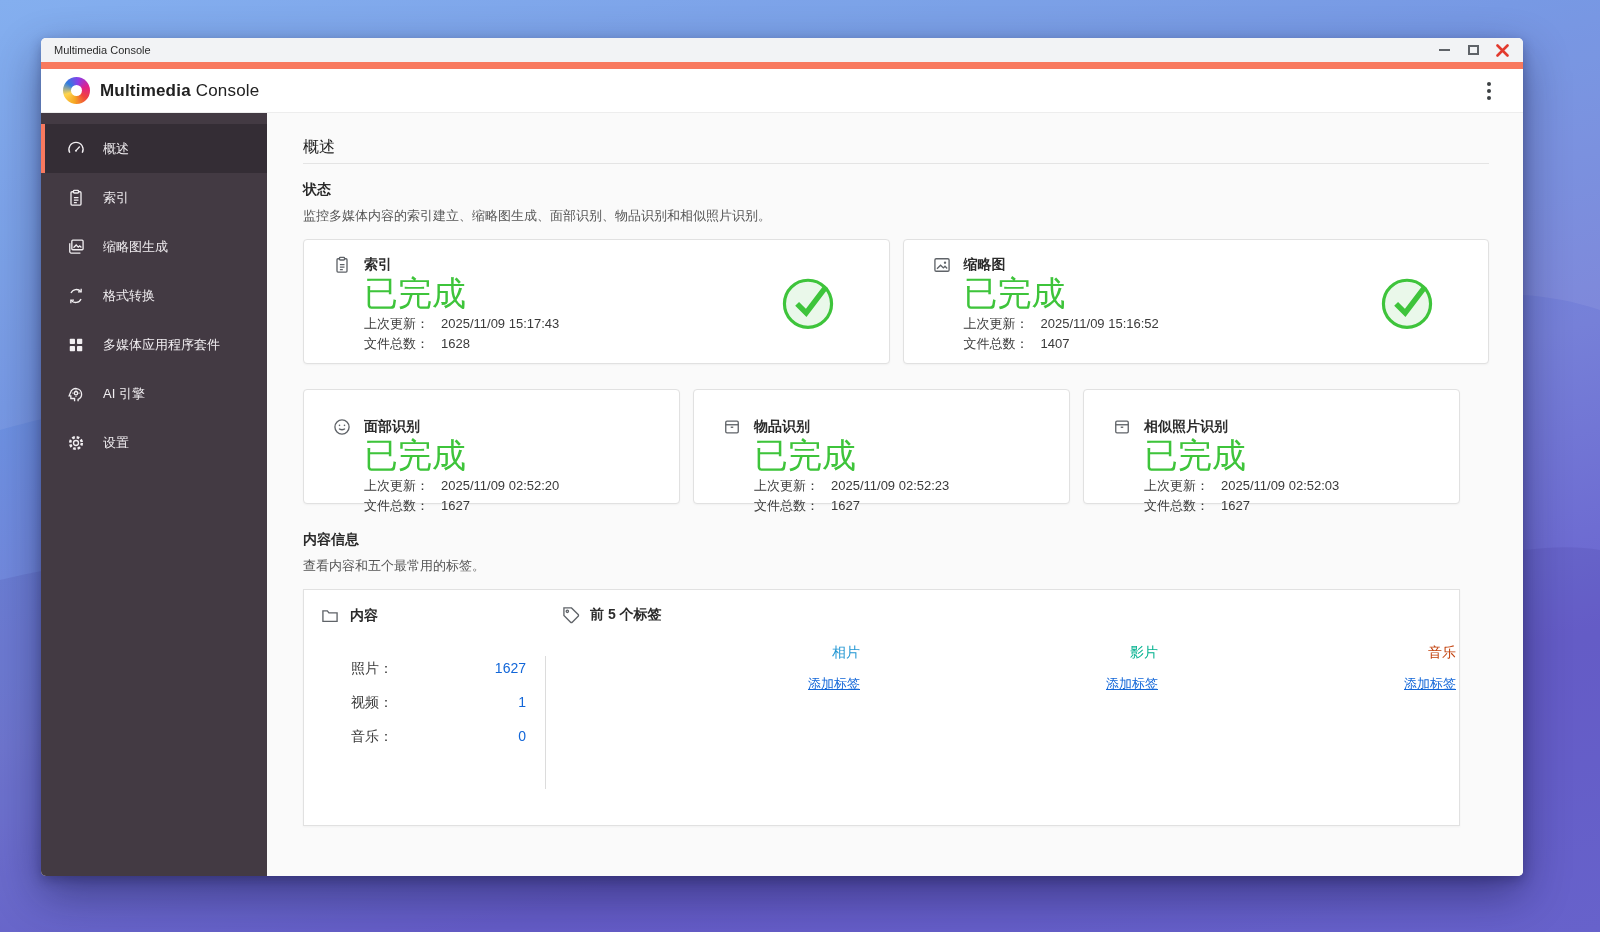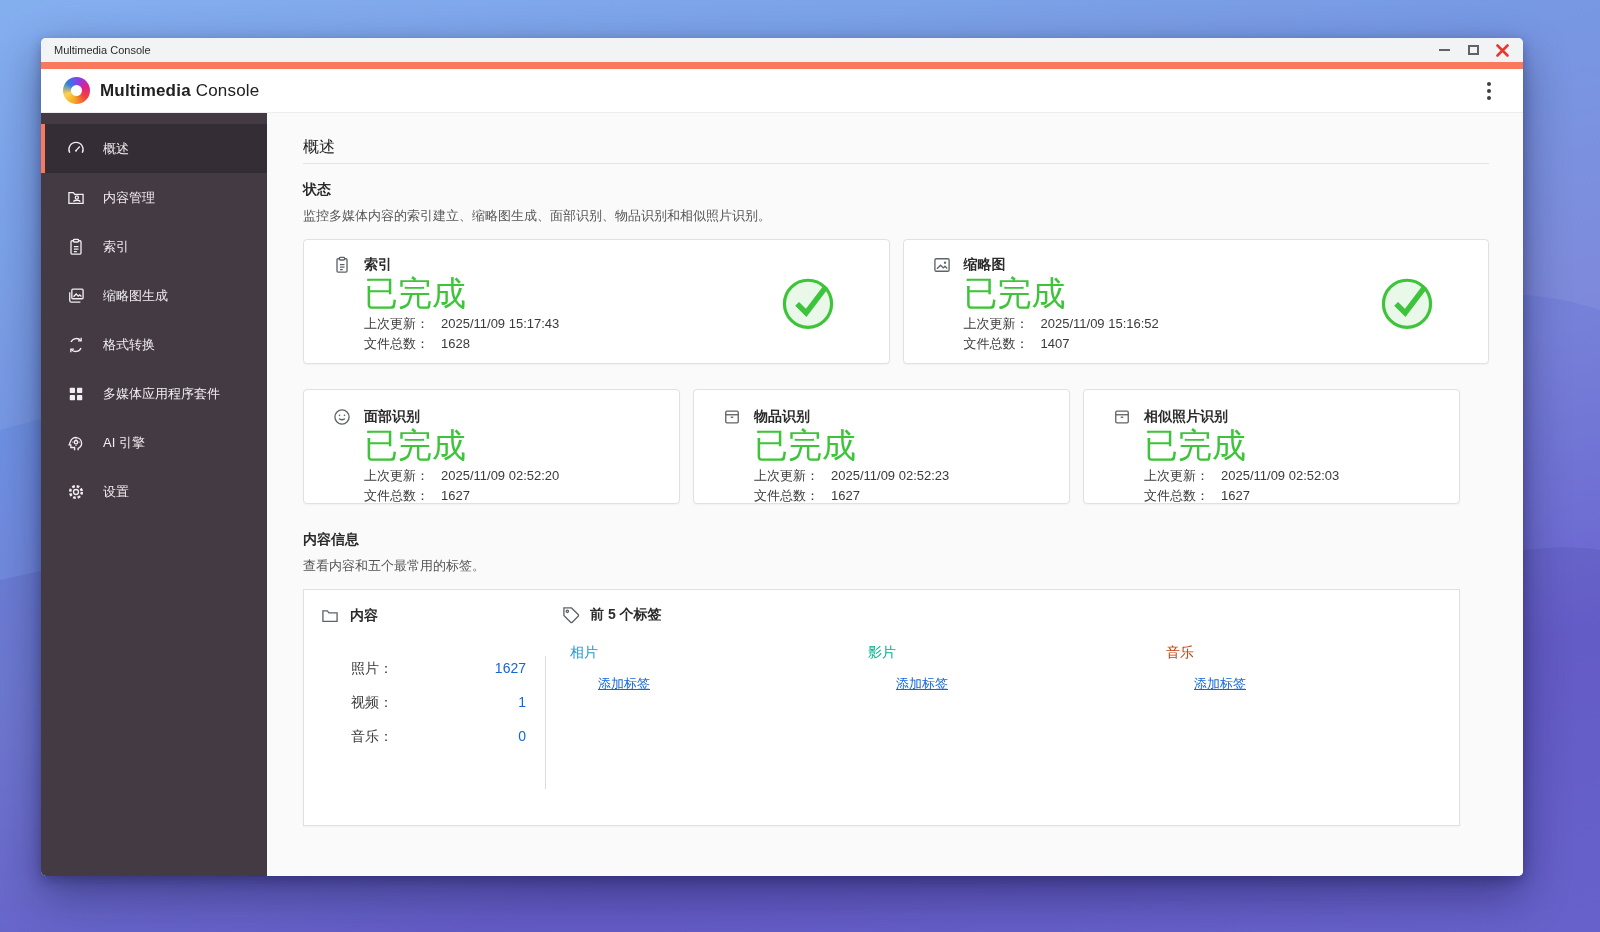--- a/index.html
+++ b/index.html
@@ -53,41 +53,41 @@
   .section-heading { font-size:14px; font-weight:700; color:#2b2b2b; margin-bottom:8px; }
   .section-desc { font-size:13px; color:#555; margin-bottom:14px; }
 
   .cards-row { display:flex; gap:13px; }
   .row1 { margin-bottom:25px; }
   .row1 .status-card { flex:1; height:125px; }
   .row2 { margin-bottom:27px; }
   .row2 .status-card { width:377px; height:115px; }
   .status-card { position:relative; background:#fff; border:1px solid #e1e1e1; border-radius:4px;
     padding:15px 24px 0 28px; box-shadow:0 1px 2px rgba(0,0,0,.04); }
-  .row2 .status-card { padding-top:17px; }
+  .row2 .status-card { padding-top:27px; }
   .card-head { display:flex; align-items:center; gap:12px; }
   .card-title { font-size:14px; font-weight:700; color:#2b2b2b; }
   .card-status { margin:2px 0 5px 32px; font-size:34px; line-height:32px; color:#3ec43b; }
   .card-line { margin-left:32px; font-size:13px; color:#3a3a3a; line-height:20px; }
   .card-line .lbl { margin-right:12px; }
   .check-badge { position:absolute; right:52px; top:50%; transform:translateY(-50%); }
 
   
   .content-card { position:relative; width:1157px; height:237px; background:#fff;
     border:1px solid #e1e1e1; border-radius:0; box-shadow:0 1px 2px rgba(0,0,0,.04); }
   .cc-header { position:absolute; display:flex; align-items:center; gap:10px;
     font-size:14px; font-weight:700; color:#2b2b2b; }
   .cc-content-header { left:16px; top:16px; }
   .cc-tags-header { left:257px; top:15px;gap:9px; }
   .cc-stats { position:absolute; left:47px; top:68px; width:175px; }
   .stat-row { display:flex; justify-content:space-between; font-size:14px; line-height:20px; margin-bottom:14px; }
   .stat-label { color:#3a3a3a; }
   .stat-value { color:#1266d8; }
   .cc-divider { position:absolute; left:241px; top:66px; width:1px; height:133px; background:#dcdcdc; }
-  .cc-tags { position:absolute; left:248px; top:46px; display:flex; }
+  .cc-tags { position:absolute; left:258px; top:46px; display:flex;text-align:right; }
   .tag-col { width:298px; }
   .tag-name { margin:8px 0 0 18px; font-size:14px; font-weight:400; }
   .tag-link { display:inline-block; margin:13px 0 0 46px; font-size:13px; color:#1266d8;
     text-decoration:underline; cursor:pointer; }
 </style>
 </head>
 <body>
 
 <svg class="waves" width="1600" height="932" viewBox="0 0 1600 932" preserveAspectRatio="none">
   <path d="M0 430 C 300 340 540 520 840 470 C 1140 420 1390 240 1600 310 L1600 0 L0 0 Z" fill="rgba(255,255,255,0.07)"></path>
@@ -133,28 +133,20 @@
       <div class="side-item selected">
         <svg width="20" height="20" viewBox="0 0 24 24" fill="none" stroke="#f1eef1" stroke-width="1.6">
             <path d="M4.5 16.5 A 8.5 8.5 0 1 1 19.5 16.5"></path>
             <path d="M12 14 L16.5 9"></path>
             <circle cx="12" cy="14" r="1.2" fill="#f1eef1" stroke="none"></circle>
           </svg>
         <span>概述</span>
       </div>
       <div class="side-item">
         <svg width="20" height="20" viewBox="0 0 24 24" fill="none" stroke="#f1eef1" stroke-width="1.6">
-            <path d="M3.5 18.5 V5.5 h5.2 l1.8 2.2 h10 V18.5 z"></path>
-            <circle cx="13" cy="11.4" r="1.9"></circle>
-            <path d="M9.3 16.4 c0-2.3 7.4-2.3 7.4 0"></path>
-          </svg>
-        <span>内容管理</span>
-      </div>
-      <div class="side-item">
-        <svg width="20" height="20" viewBox="0 0 24 24" fill="none" stroke="#f1eef1" stroke-width="1.6">
             <rect x="6" y="4.5" width="12" height="16" rx="1.2"></rect>
             <rect x="9" y="2.8" width="6" height="3.2" rx="0.9" fill="#433a43"></rect>
             <path d="M9.5 11.5 h5.5 M9.5 14.5 h5.5 M9.5 17.5 h3.5"></path>
           </svg>
         <span>索引</span>
       </div>
       <div class="side-item">
         <svg width="20" height="20" viewBox="0 0 24 24" fill="none" stroke="#f1eef1" stroke-width="1.6">
             <path d="M4.5 7.5 v10 a1.8 1.8 0 0 0 1.8 1.8 h11"></path>
             <rect x="7" y="3.8" width="13.5" height="11.5" rx="1.2"></rect>

